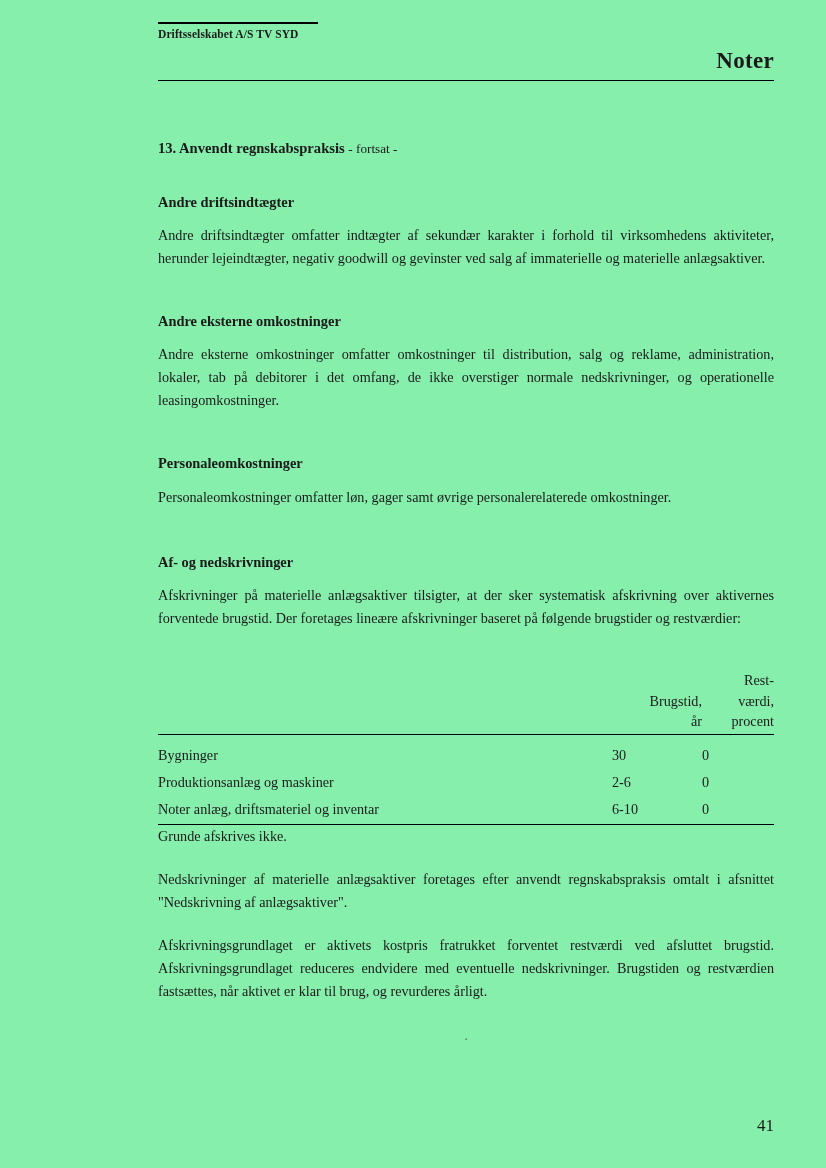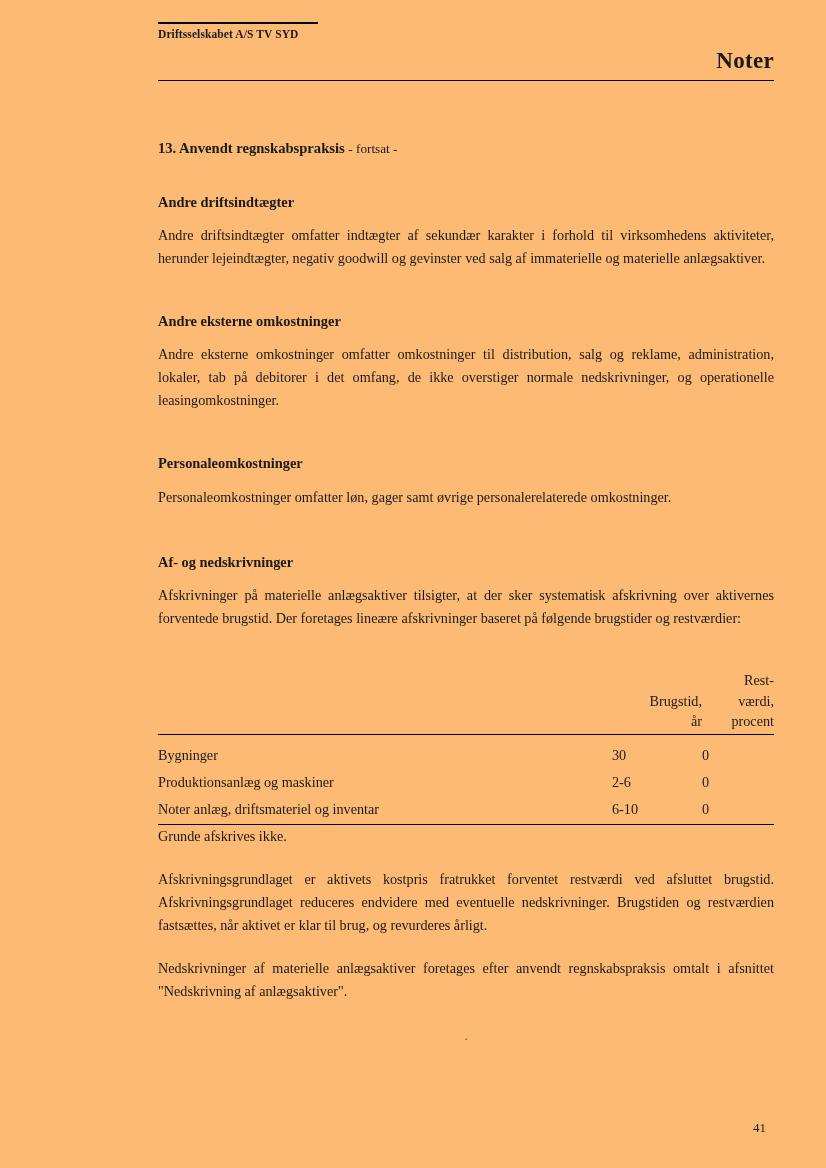--- a/index.html
+++ b/index.html
@@ -5,21 +5,21 @@
   html, body {
     margin: 0;
     padding: 0;
     background: #ffffff;
   }
   .page {
     position: relative;
     width: 826px;
     height: 1168px;
     margin: 0 auto;
-    background: #fdba74;
+    background: #86efac;
     font-family: "Liberation Serif", serif;
     color: #1a1a1a;
     box-sizing: border-box;
   }
   .content {
     position: absolute;
     left: 158px;
     right: 52px;
     top: 0;
   }
@@ -134,23 +134,23 @@
   .dot {
     text-align: center;
     font-size: 13px;
     color: #555;
     margin-top: 22px;
     letter-spacing: 0;
   }
   
   .page-number {
     position: absolute;
-    right: 60px;
+    right: 52px;
     bottom: 32px;
-    font-size: 13px;
+    font-size: 17px;
   }
 </style>
 </head>
 <body>
 
 <div class="page">
   <div class="content">
 
     <div class="header-rule-top"></div>
     <div class="company">Driftsselskabet A/S TV SYD</div>
@@ -221,22 +221,22 @@
             <td class="num">6-10</td>
             <td class="num">0</td>
           </tr>
           <tr class="bottom-rule">
             <td colspan="3"></td>
           </tr>
         </tbody>
       </table>
 
       <p class="para after-table">Grunde afskrives ikke.</p>
+      <p class="para spaced">Nedskrivninger af materielle anlægsaktiver foretages efter anvendt regnskabspraksis omtalt i afsnittet "Nedskrivning af anlægsaktiver".</p>
       <p class="para spaced">Afskrivningsgrundlaget er aktivets kostpris fratrukket forventet restværdi ved afsluttet brugstid. Afskrivningsgrundlaget reduceres endvidere med eventuelle nedskrivninger. Brugstiden og restværdien fastsættes, når aktivet er klar til brug, og revurderes årligt.</p>
-      <p class="para spaced">Nedskrivninger af materielle anlægsaktiver foretages efter anvendt regnskabspraksis omtalt i afsnittet "Nedskrivning af anlægsaktiver".</p>
 
       <div class="dot">.</div>
 
     </div>
   </div>
 
   <div class="page-number">41</div>
 </div>
 
 </body></html>

